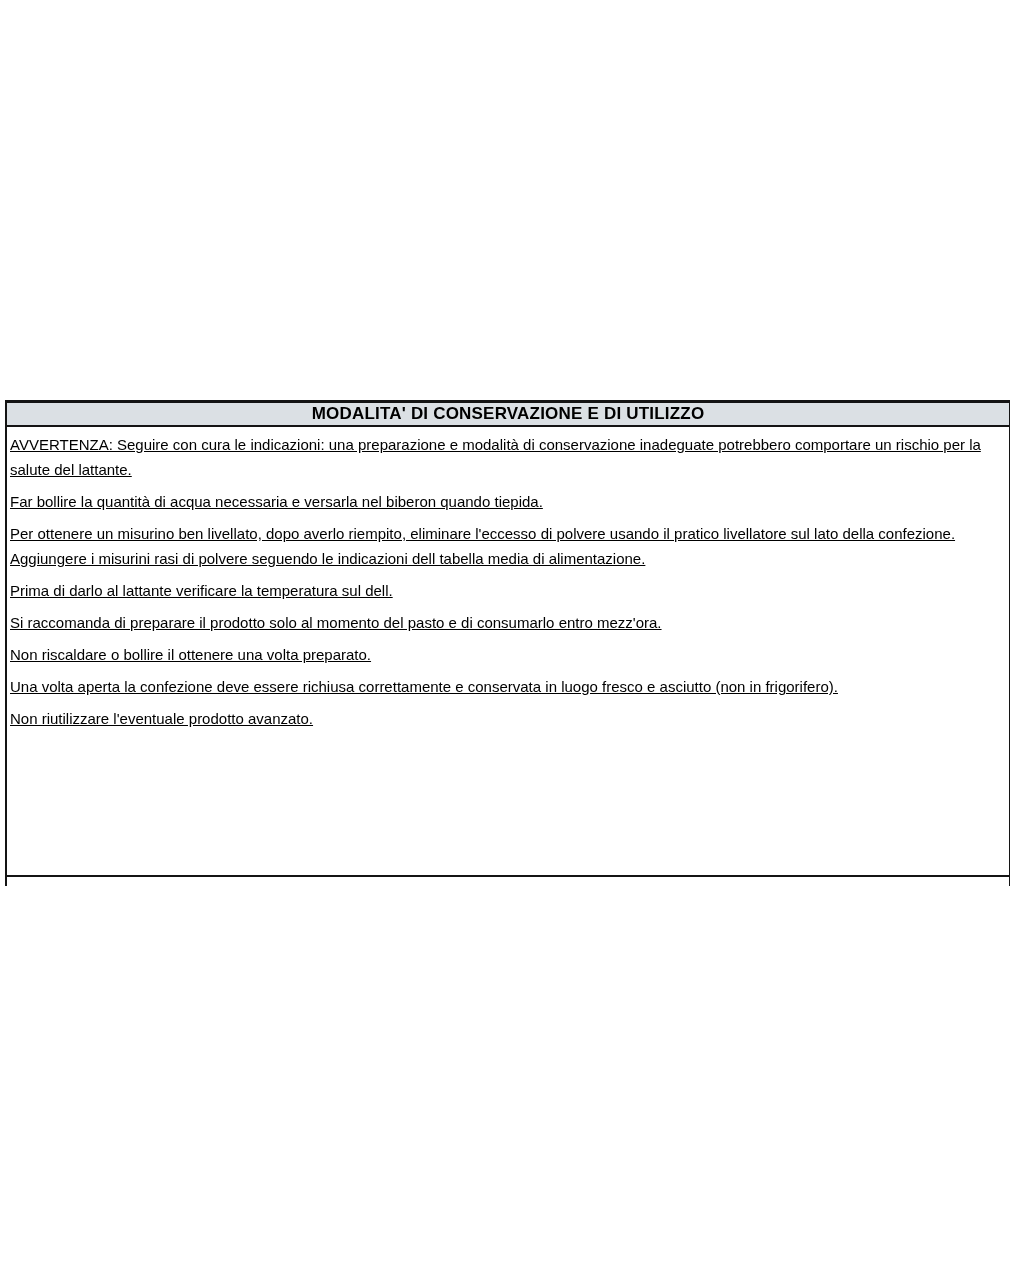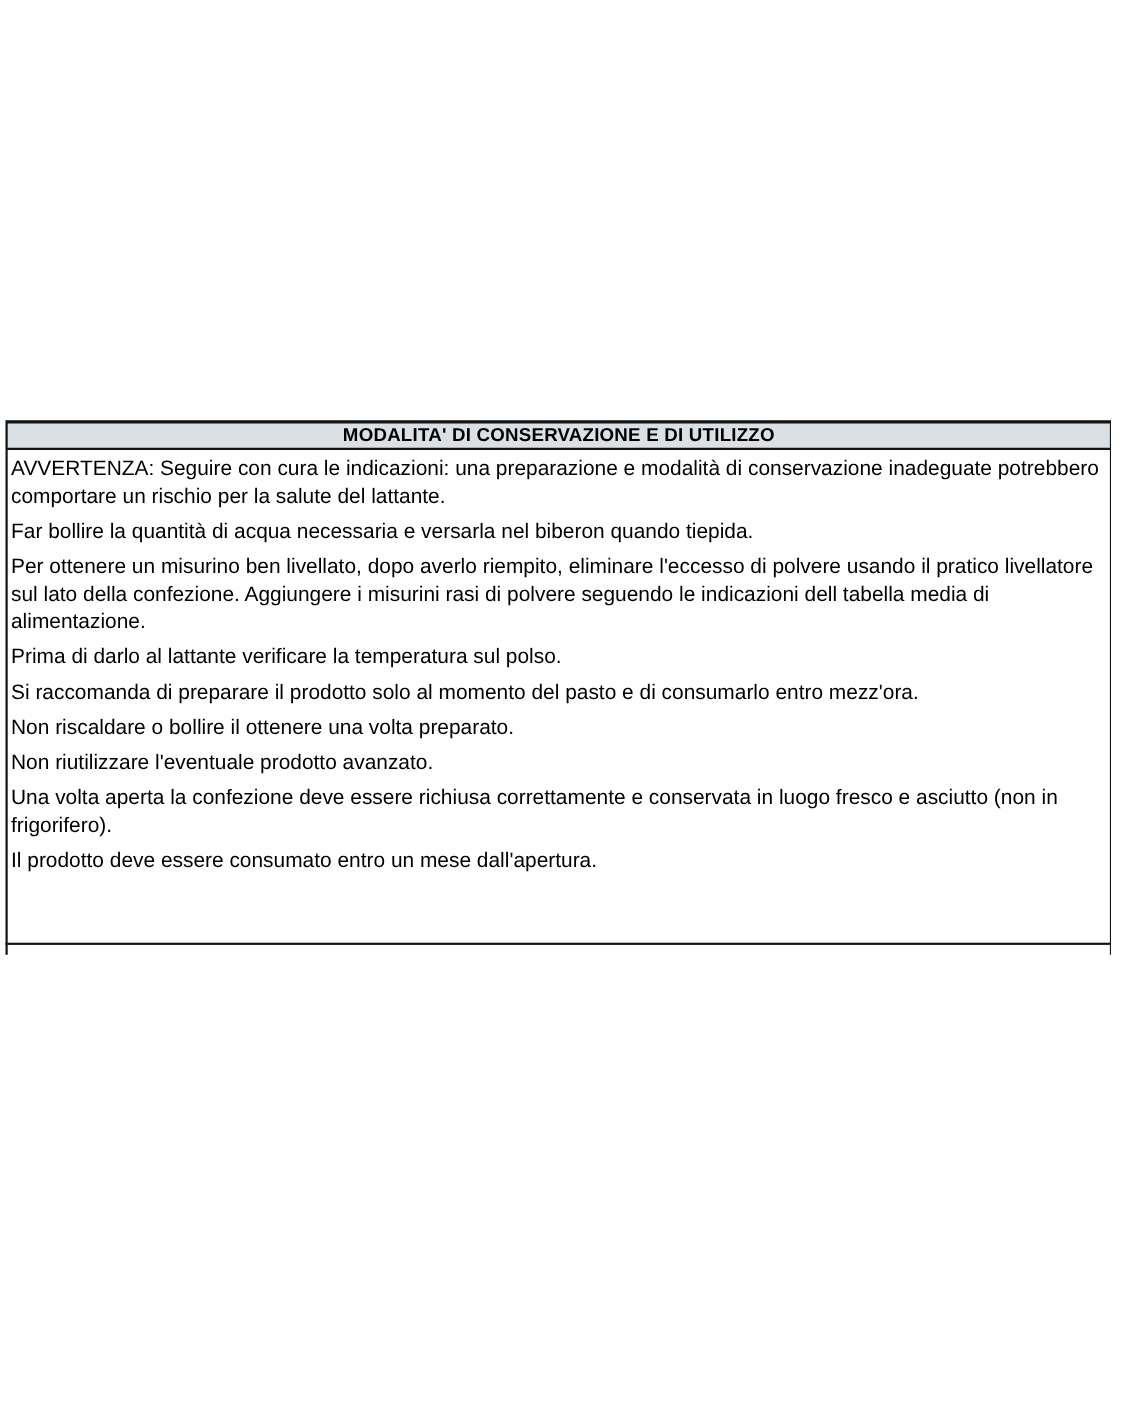--- a/index.html
+++ b/index.html
@@ -7,21 +7,21 @@
     width: 1020px;
     height: 1282px;
     background: #ffffff;
     font-family: "Liberation Sans", sans-serif;
     color: #000000;
     position: relative;
   }
   .doc-table {
     position: absolute;
     left: 5px;
-    top: 382px;
+    top: 400px;
     width: 1005px;
   }
   .header-row {
     background: #dbe0e4;
     border-top: 3px solid #141414;
     border-left: 2px solid #141414;
     border-right: 1px solid #141414;
     border-bottom: 2px solid #141414;
     text-align: center;
     font-weight: bold;
@@ -32,40 +32,40 @@
   }
   .content-cell {
     border-left: 2px solid #141414;
     border-right: 1px solid #141414;
     border-bottom: 2px solid #141414;
     padding: 5px 5px 0 3px;
     height: 450px;
     overflow: hidden;
   }
   .content-cell p {
-    font-size: 19px;
+    font-size: 15px;
     line-height: 25px;
     margin: 0 0 7px 0;
+    text-decoration: underline;
   }
   .clipped-row {
     height: 9px;
     border-left: 2px solid #141414;
     border-right: 1px solid #141414;
   }
 </style>
 </head>
 <body>
 
 <div class="doc-table">
   <div class="header-row">MODALITA' DI CONSERVAZIONE E DI UTILIZZO</div>
   <div class="content-cell">
     <p>AVVERTENZA: Seguire con cura le indicazioni: una preparazione e modalità di conservazione inadeguate potrebbero comportare un rischio per la salute del lattante.</p>
     <p>Far bollire la quantità di acqua necessaria e versarla nel biberon quando tiepida.</p>
     <p>Per ottenere un misurino ben livellato, dopo averlo riempito, eliminare l'eccesso di polvere usando il pratico livellatore sul lato della confezione. Aggiungere i misurini rasi di polvere seguendo le indicazioni dell tabella media di alimentazione.</p>
-    <p>Prima di darlo al lattante verificare la temperatura sul polso.</p>
+    <p>Prima di darlo al lattante verificare la temperatura sul dell.</p>
     <p>Si raccomanda di preparare il prodotto solo al momento del pasto e di consumarlo entro mezz'ora.</p>
     <p>Non riscaldare o bollire il ottenere una volta preparato.</p>
+    <p>Una volta aperta la confezione deve essere richiusa correttamente e conservata in luogo fresco e asciutto (non in frigorifero).</p>
     <p>Non riutilizzare l'eventuale prodotto avanzato.</p>
-    <p>Una volta aperta la confezione deve essere richiusa correttamente e conservata in luogo fresco e asciutto (non in frigorifero).</p>
-    <p>Il prodotto deve essere consumato entro un mese dall'apertura.</p>
   </div>
   <div class="clipped-row"></div>
 </div>
 
 </body></html>

